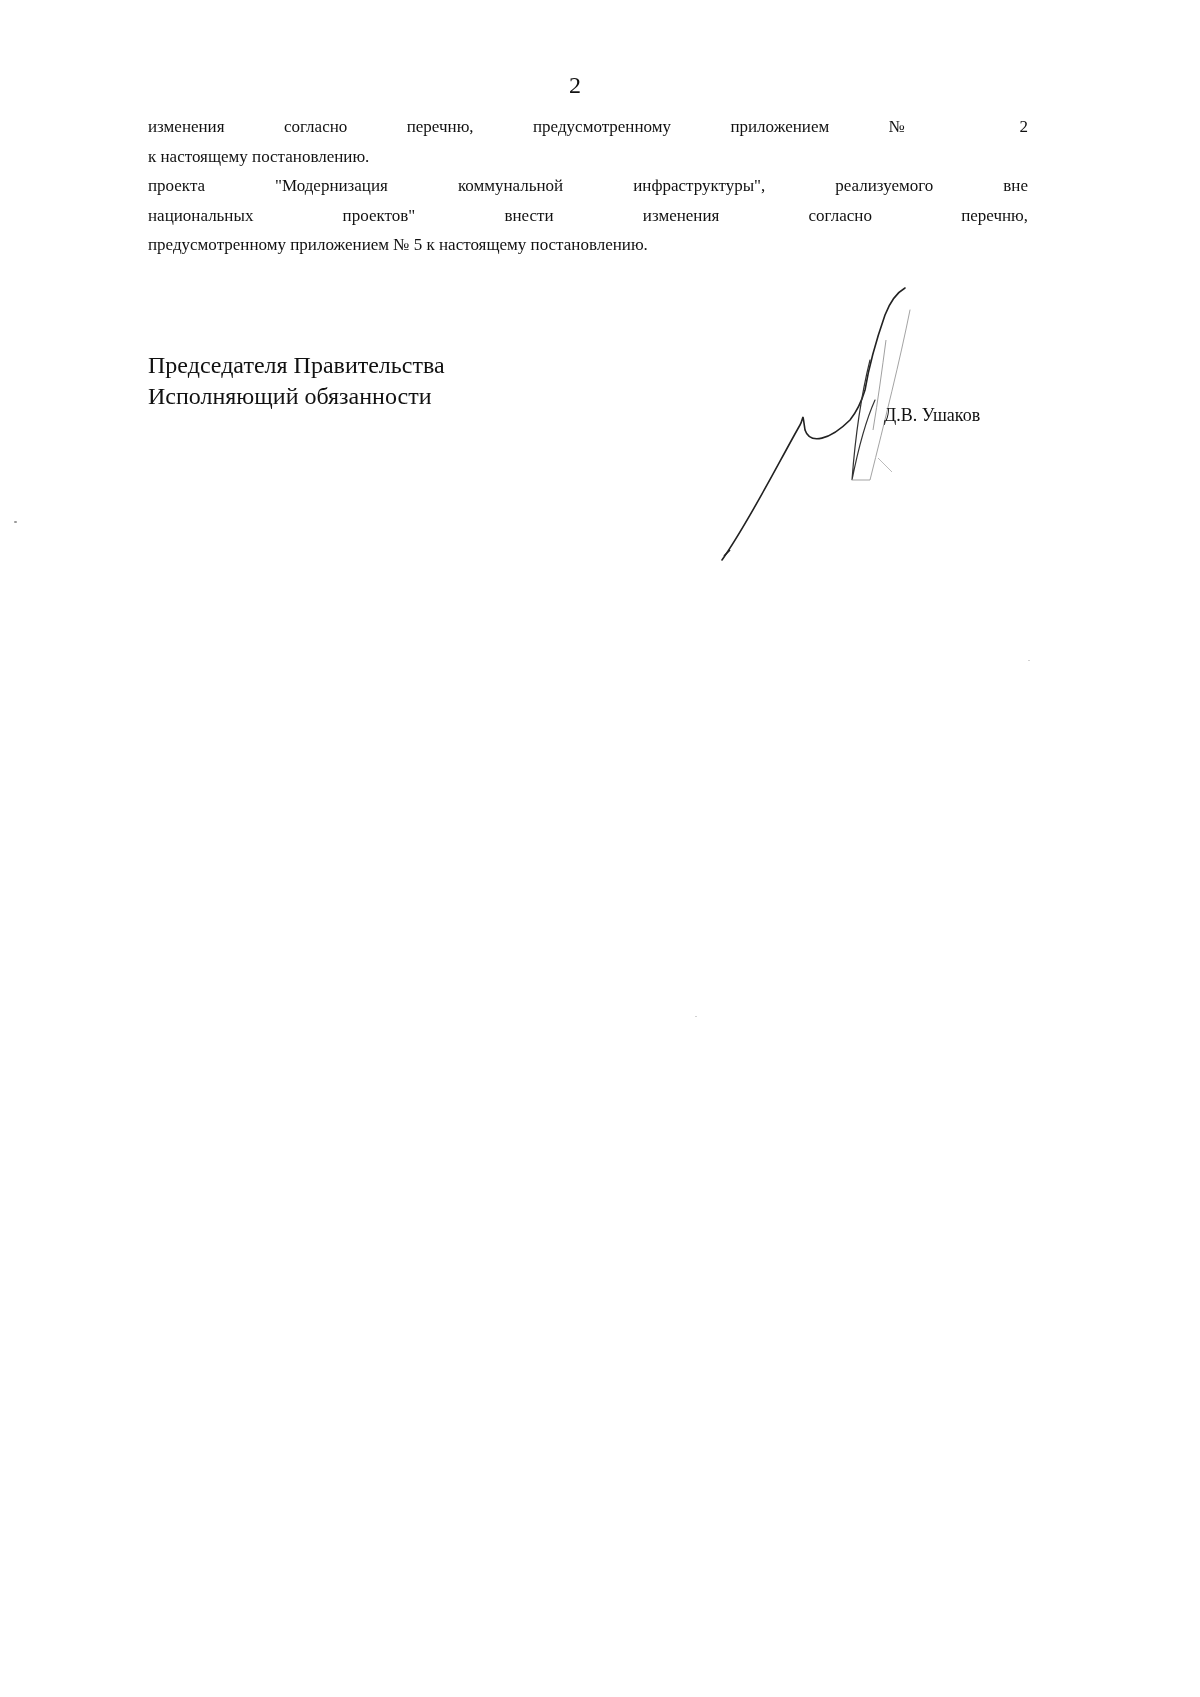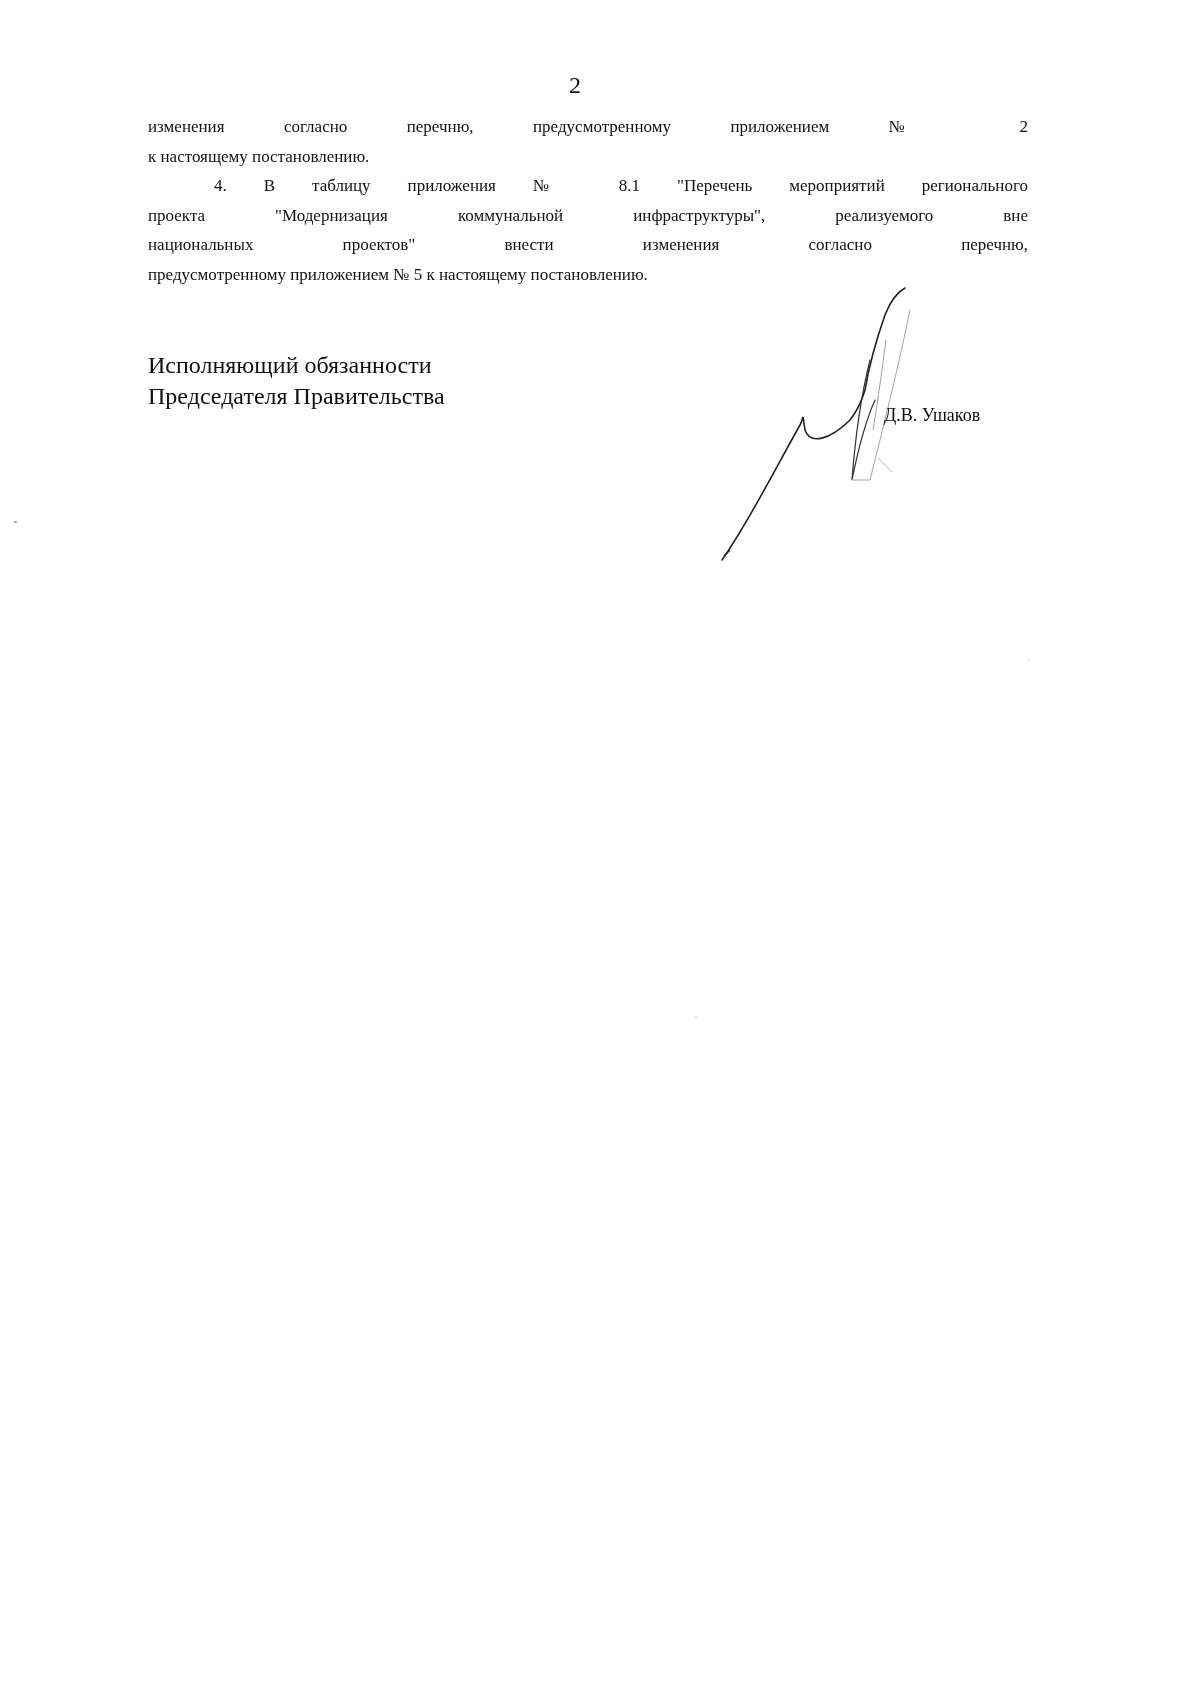--- a/index.html
+++ b/index.html
@@ -85,30 +85,29 @@
 <body>
 
 <div class="page-number">2</div>
 
 <div class="body-text">
   <p class="para">
     <span class="line">изменения согласно перечню, предусмотренному приложением № 2</span>
     <span class="line last">к настоящему постановлению.</span>
   </p>
   <p class="para">
-    <span class="line indent">4. В таблицу приложения № 8.1 "Перечень мероприятий регионального</span>
     <span class="line">проекта "Модернизация коммунальной инфраструктуры", реализуемого вне</span>
     <span class="line">национальных проектов" внести изменения согласно перечню,</span>
     <span class="line last">предусмотренному приложением № 5 к настоящему постановлению.</span>
   </p>
 </div>
 
 <div class="signature-block">
+  <div>Председателя Правительства</div>
   <div>Исполняющий обязанности</div>
-  <div>Председателя Правительства</div>
 </div>
 
 <svg class="signature" viewBox="0 0 220 300" xmlns="http://www.w3.org/2000/svg">
   <path d="M 12 280 C 40 240, 70 180, 90 145 C 94 138, 92 130, 95 150 C 100 165, 120 160, 140 140 C 148 130, 152 120, 155 110 C 160 80, 168 55, 175 35 C 180 22, 188 12, 195 8" fill="none" stroke="#222" stroke-width="1.6" stroke-linecap="round"></path>
   <path d="M 14 276 C 16 274, 18 272, 20 270" fill="none" stroke="#222" stroke-width="1.6"></path>
   <path d="M 160 80 C 150 120, 145 160, 142 200 C 148 170, 156 140, 165 120" fill="none" stroke="#333" stroke-width="1.2" stroke-linecap="round"></path>
   <path d="M 200 30 C 190 80, 175 140, 160 200 L 142 200" fill="none" stroke="#999" stroke-width="0.9" stroke-linecap="round"></path>
   <path d="M 176 60 C 172 90, 168 120, 163 150" fill="none" stroke="#888" stroke-width="0.8"></path>
   <path d="M 168 178 L 182 192" fill="none" stroke="#aaa" stroke-width="0.8"></path>
 </svg>

